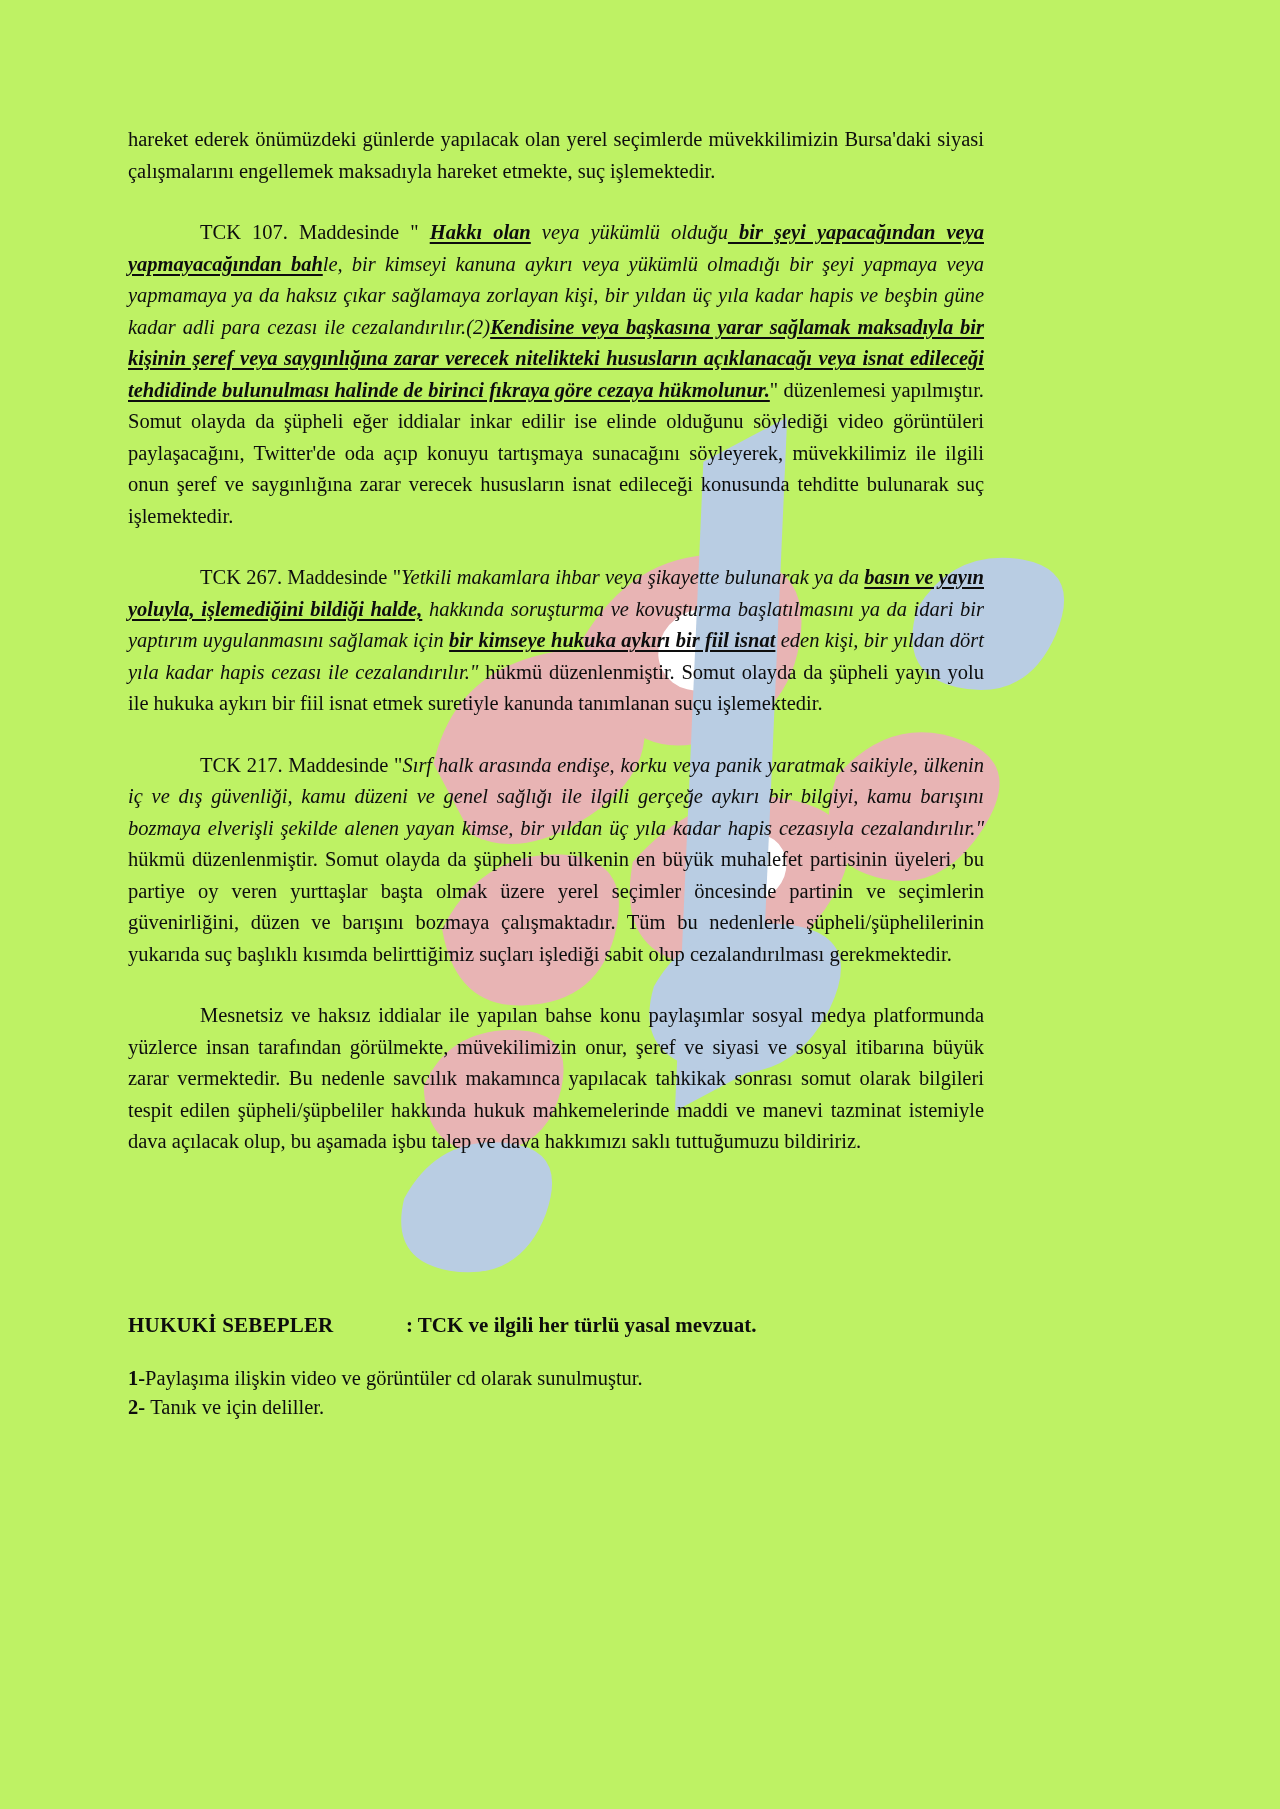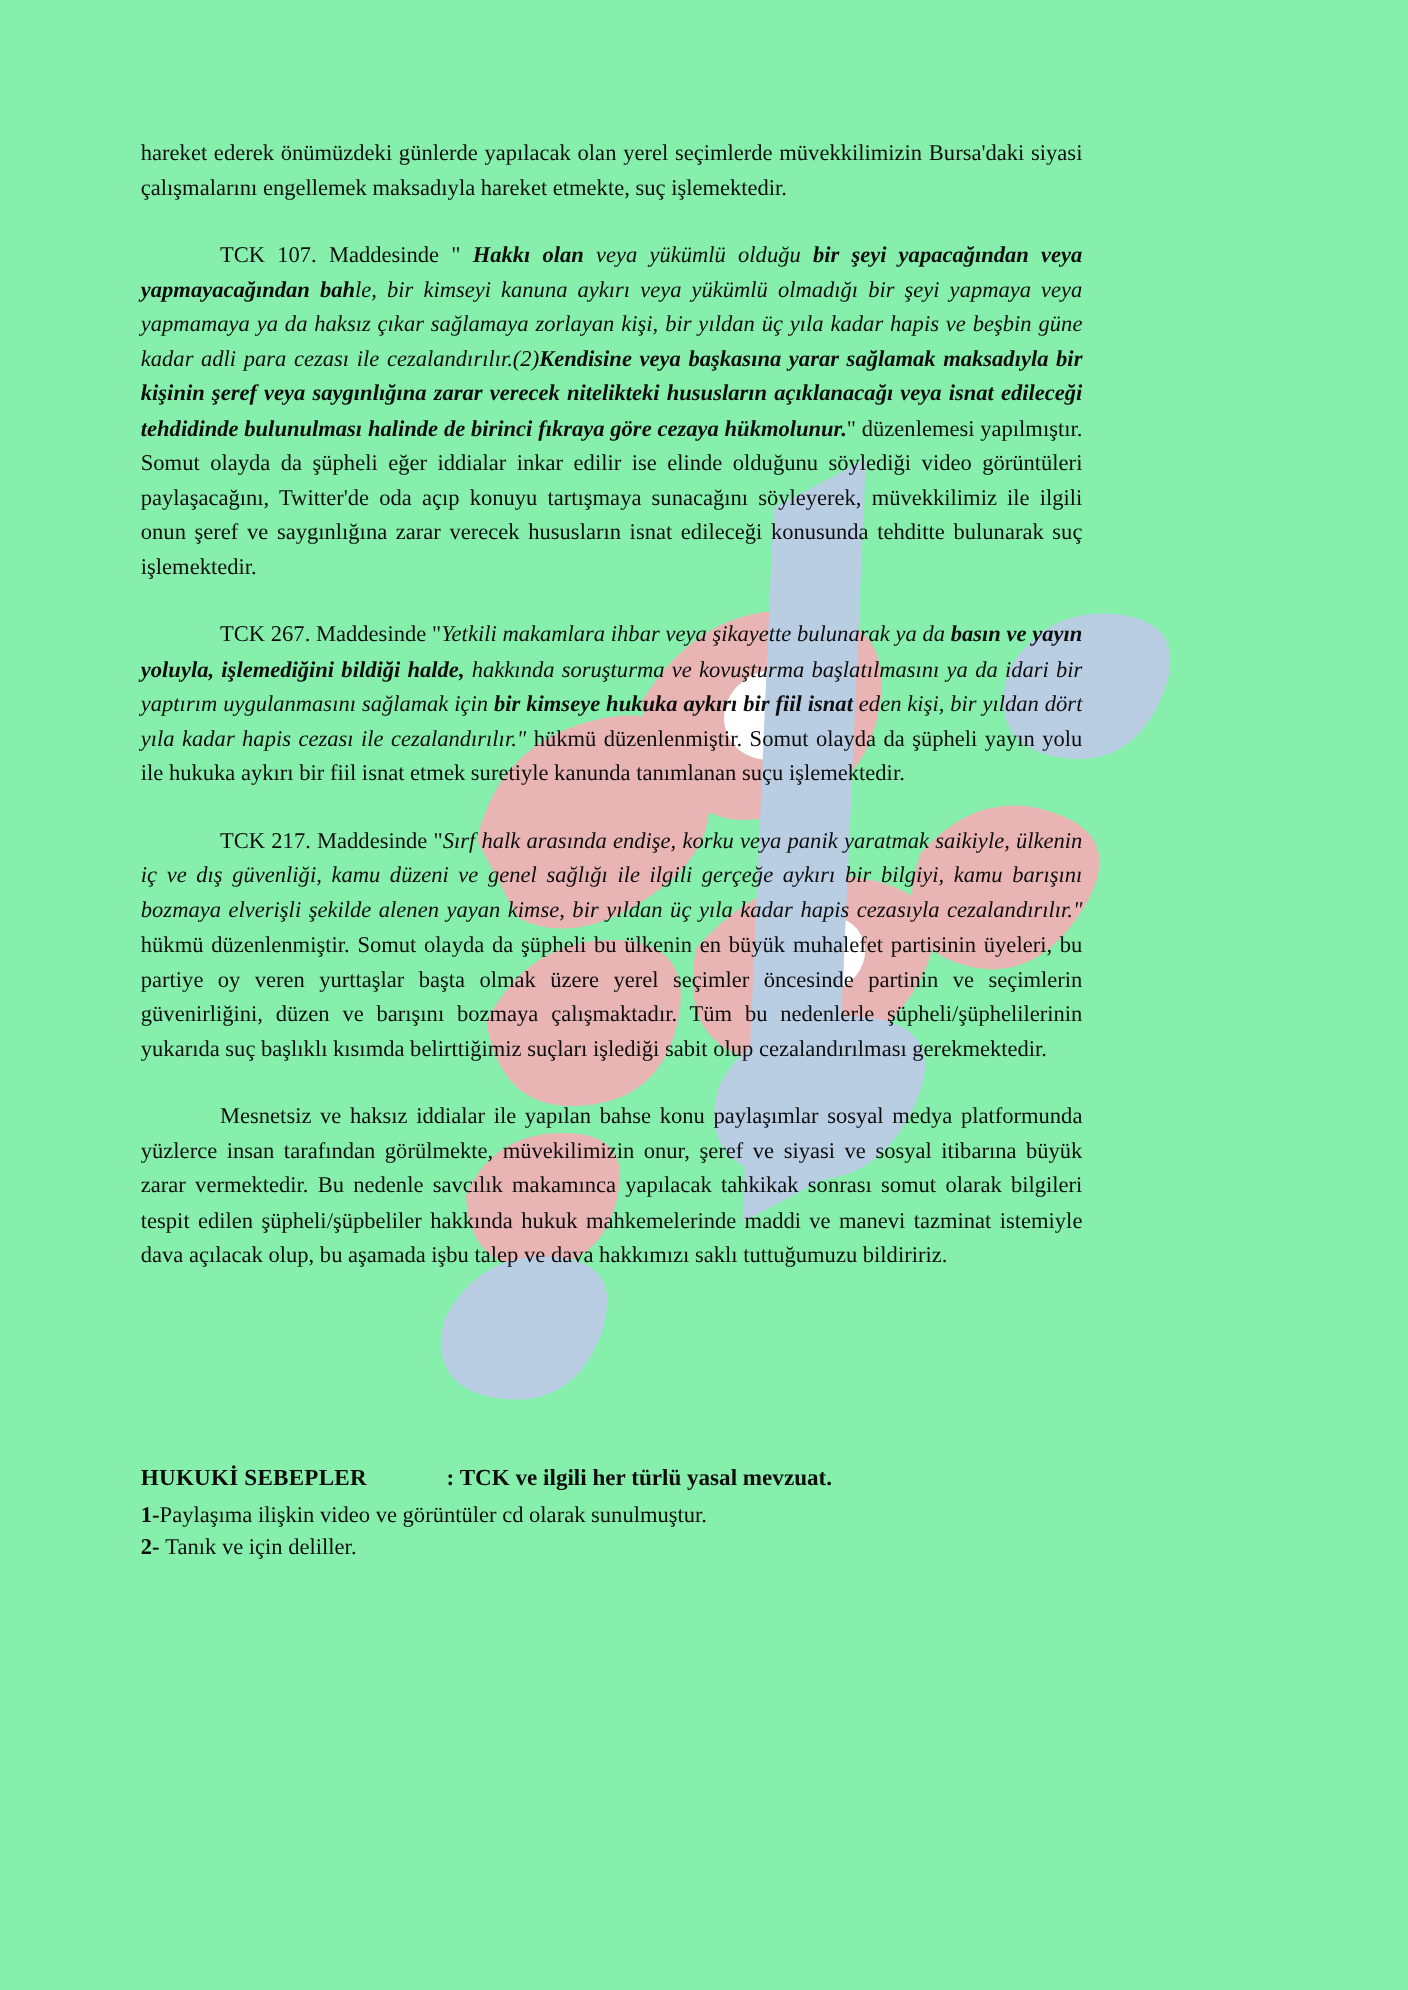--- a/index.html
+++ b/index.html
@@ -6,21 +6,21 @@
   html, body {
     margin: 0;
     padding: 0;
     background: #ffffff;
   }
 
   .page {
     position: relative;
     width: 1280px;
     height: 1809px;
-    background: #86efac;
+    background: #bef264;
     overflow: hidden;
     box-sizing: border-box;
   }
 
   
   .watermark {
     position: absolute;
     left: 0;
     top: 0;
     width: 1280px;
@@ -55,20 +55,21 @@
 
   
   .it {
     font-style: italic;
   }
 
   
   .bu {
     font-style: italic;
     font-weight: bold;
+    text-decoration: underline;
     text-underline-offset: 3px;
     text-decoration-thickness: 1.5px;
   }
 
   
   .heads {
     position: absolute;
     left: 128px;
     top: 1310px;
     width: 856px;
@@ -76,21 +77,20 @@
     font-family: "Liberation Serif", "DejaVu Serif", serif;
     color: #0d0d0d;
   }
 
   .head-row {
     display: flex;
     align-items: flex-start;
     font-size: 21px;
     line-height: 30px;
     margin-bottom: 26px;
-    margin-top: 18px;
   }
 
   .head-label {
     font-weight: bold;
     width: 278px;
     flex: 0 0 278px;
     letter-spacing: 0.2px;
   }
 
   .head-value {

